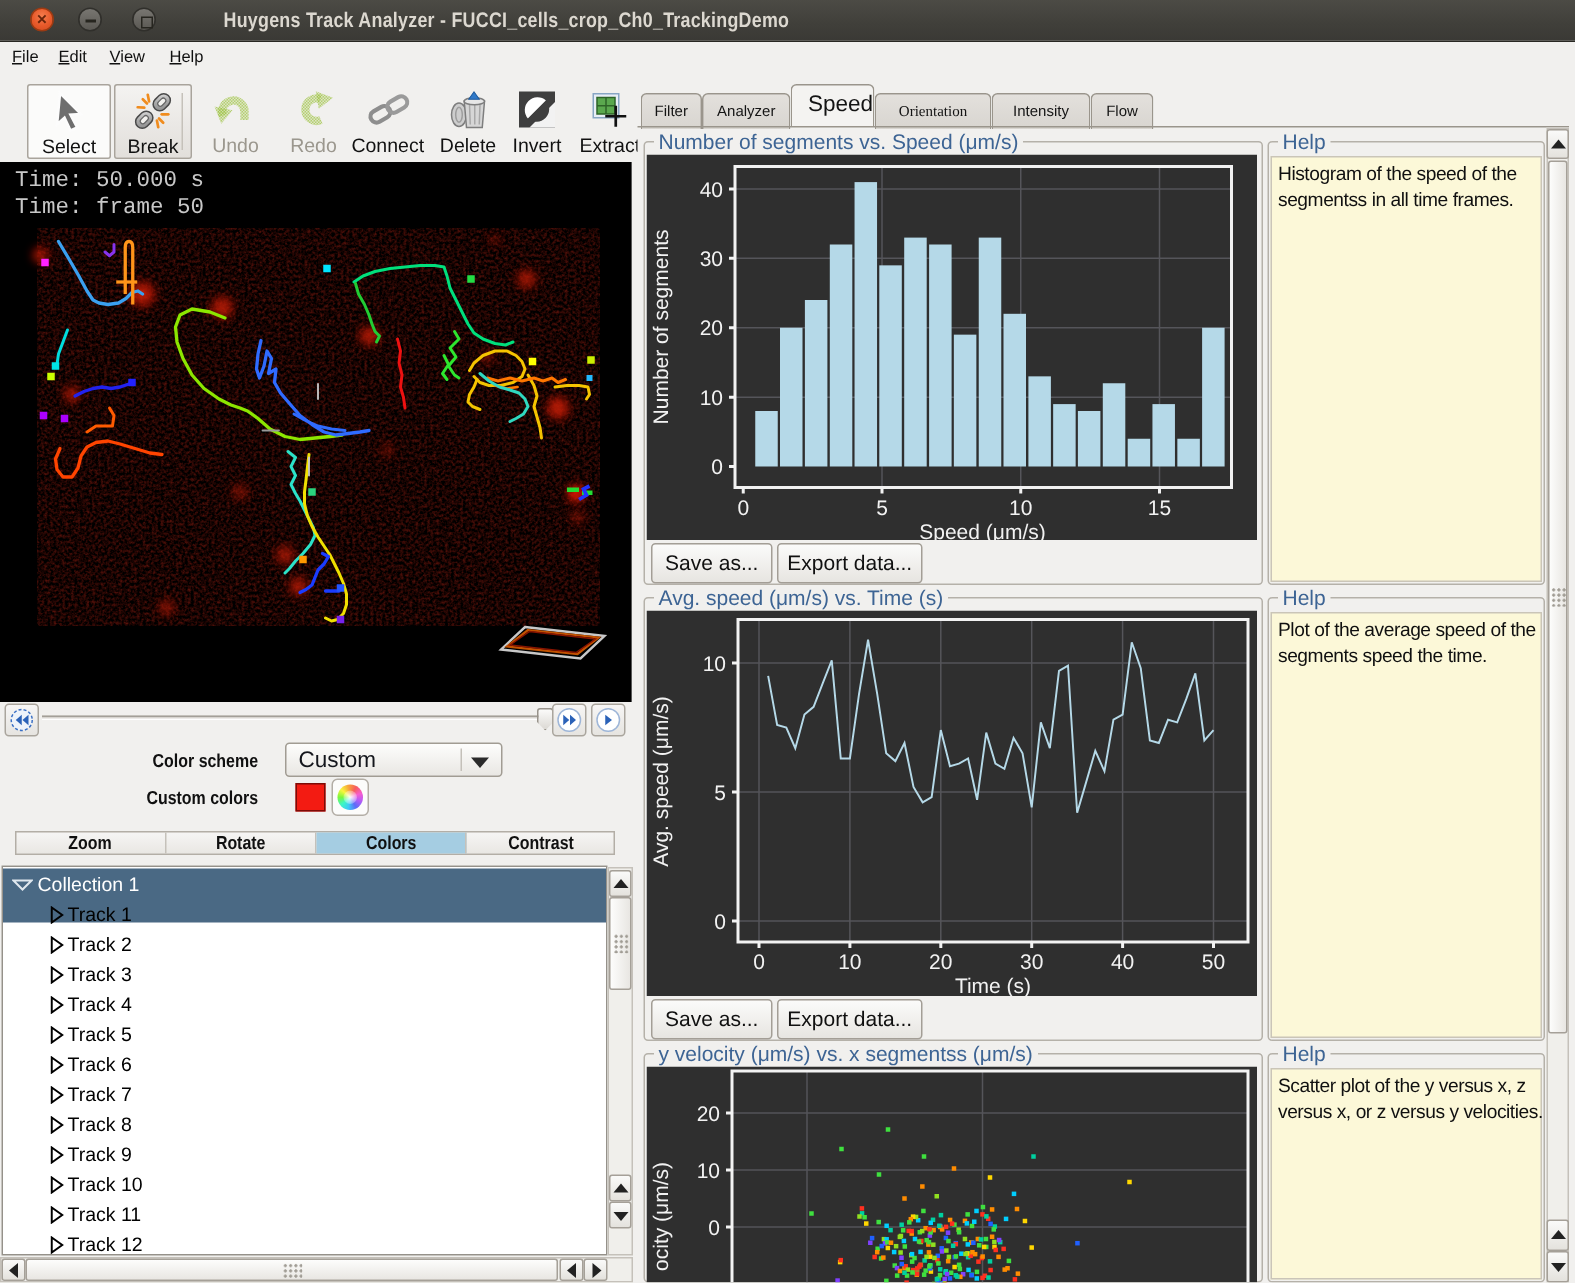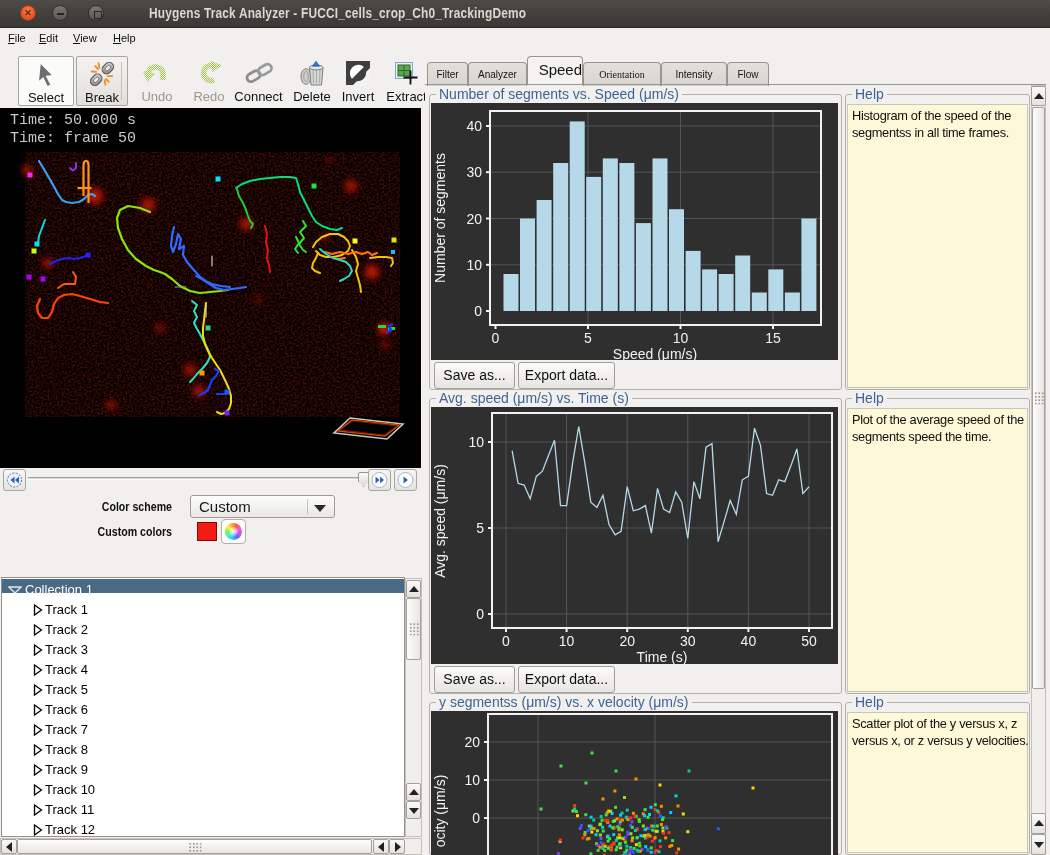--- a/index.html
+++ b/index.html
@@ -72,21 +72,21 @@
 
 #segbar { left:10px; top:554px; width:400px; height:16px; border:1px solid #b3aea6;
   background:linear-gradient(#f6f5f4,#e9e7e3); }
 #segbar .seg { position:absolute; top:0; height:14px; font-size:12.5px; font-weight:bold; color:#101010;
   text-align:center; line-height:14px; border-right:1px solid #c5c1ba; }
 #segbar .seg span { display:inline-block; transform:scaleX(0.85); }
 #segbar .seg.hl { background:#a5cde2; }
 
 
 #tree { left:1px; top:577px; width:404px; height:260px; background:#fff; border:1px solid #95918a; }
-#tree-header { position:absolute; left:0; top:1px; width:402px; height:14px; background:#4a6984; }
+#tree-header { position:absolute; left:0; top:1px; width:402px; height:36px; background:#4a6984; }
 #tree-header .txt { position:absolute; left:23px; top:3px; font-size:13px; color:#fff; }
 .trow { position:absolute; left:0; width:402px; height:20px; font-size:13px; color:#000; }
 .trow .txt { position:absolute; left:43px; top:2px; }
 
 
 .sb-track { background:#f0efeb; }
 .sb-btn { position:absolute; background:linear-gradient(#fafaf9,#e4e2dd); border:1px solid #a5a098; border-radius:2px; }
 .arrow-up { width:0; height:0; border-left:5px solid transparent; border-right:5px solid transparent; border-bottom:6px solid #222; position:absolute; left:3px; top:4px; }
 .arrow-dn { width:0; height:0; border-left:5px solid transparent; border-right:5px solid transparent; border-top:6px solid #222; position:absolute; left:3px; top:5px; }
 .arrow-lf { width:0; height:0; border-top:5px solid transparent; border-bottom:5px solid transparent; border-right:6px solid #222; position:absolute; left:4px; top:3px; }
@@ -347,20 +347,26 @@
       <span class="txt">Custom</span>
       <span class="sep"></span>
       <span class="arr"></span>
     </div>
   <div class="ctl-label" style="left:52px; top:525px;">Custom colors</div>
   <div id="swatch-red"></div>
   <div id="wheel-btn">
       <div id="wheel"></div>
     </div>
 
+  <div id="segbar" class="abs">
+    <div class="seg" style="left:0; width:100px;"><span>Zoom</span></div>
+    <div class="seg" style="left:100px; width:100px;"><span>Rotate</span></div>
+    <div class="seg hl" style="left:200px; width:100px;"><span>Colors</span></div>
+    <div class="seg" style="left:300px; width:100px; border-right:none;"><span>Contrast</span></div>
+  </div>
 
   <div id="tree" class="abs">
     <div id="tree-header">
         <svg width="14" height="8" style="position:absolute;left:6px;top:7px">
           <path d="M1 1 L13 1 L7 7 Z" fill="none" stroke="#dfe7ee" stroke-width="1.3"></path>
         </svg>
         <span class="txt">Collection 1</span>
       </div>
 <div class="trow" style="top:22px">
         <svg width="10" height="12" style="position:absolute;left:31px;top:4px">
@@ -532,21 +538,21 @@
 <line x1="317.4" y1="221" x2="317.4" y2="225" stroke="#f2f2f2" stroke-width="2"></line>
 <text x="317.4" y="239" font-size="14" fill="#f2f2f2" text-anchor="middle">40</text>
 <line x1="378.0" y1="221" x2="378.0" y2="225" stroke="#f2f2f2" stroke-width="2"></line>
 <text x="378.0" y="239" font-size="14" fill="#f2f2f2" text-anchor="middle">50</text>
 <text x="231" y="255" font-size="14" fill="#f2f2f2" text-anchor="middle">Time (s)</text>
 <text x="14" y="114" font-size="14" fill="#f2f2f2" text-anchor="middle" transform="rotate(-90 14 114)">Avg. speed (μm/s)</text>
       </svg>
 <div class="gbtn" style="left:9px; top:611px; width:81px; line-height:25px;">Save as...</div>
 <div class="gbtn" style="left:93px; top:611px; width:97px; line-height:25px;">Export data...</div>
 <div class="group" style="left:4px; top:647px; width:413px; height:153px;">
-        <div class="gtitle">y segmentss (μm/s) vs. x velocity (μm/s)</div>
+        <div class="gtitle">y velocity (μm/s) vs. x segmentss (μm/s)</div>
       </div>
 <svg class="abs" style="left:6px; top:656px;" width="407" height="144">
         <rect x="0" y="0" width="407" height="144" fill="#2f2f2f"></rect>
 <line x1="107" y1="3" x2="107" y2="144" stroke="#55555a" stroke-width="1"></line>
 <line x1="224" y1="3" x2="224" y2="144" stroke="#55555a" stroke-width="1"></line>
 <line x1="57" y1="107.0" x2="401" y2="107.0" stroke="#55555a" stroke-width="1"></line>
 <line x1="57" y1="69.0" x2="401" y2="69.0" stroke="#55555a" stroke-width="1"></line>
 <line x1="57" y1="31.0" x2="401" y2="31.0" stroke="#55555a" stroke-width="1"></line>
 <rect x="154.9" y="126.5" width="3" height="3" fill="#3fe03f"></rect>
 <rect x="185.3" y="114.3" width="3" height="3" fill="#3fe03f"></rect>

